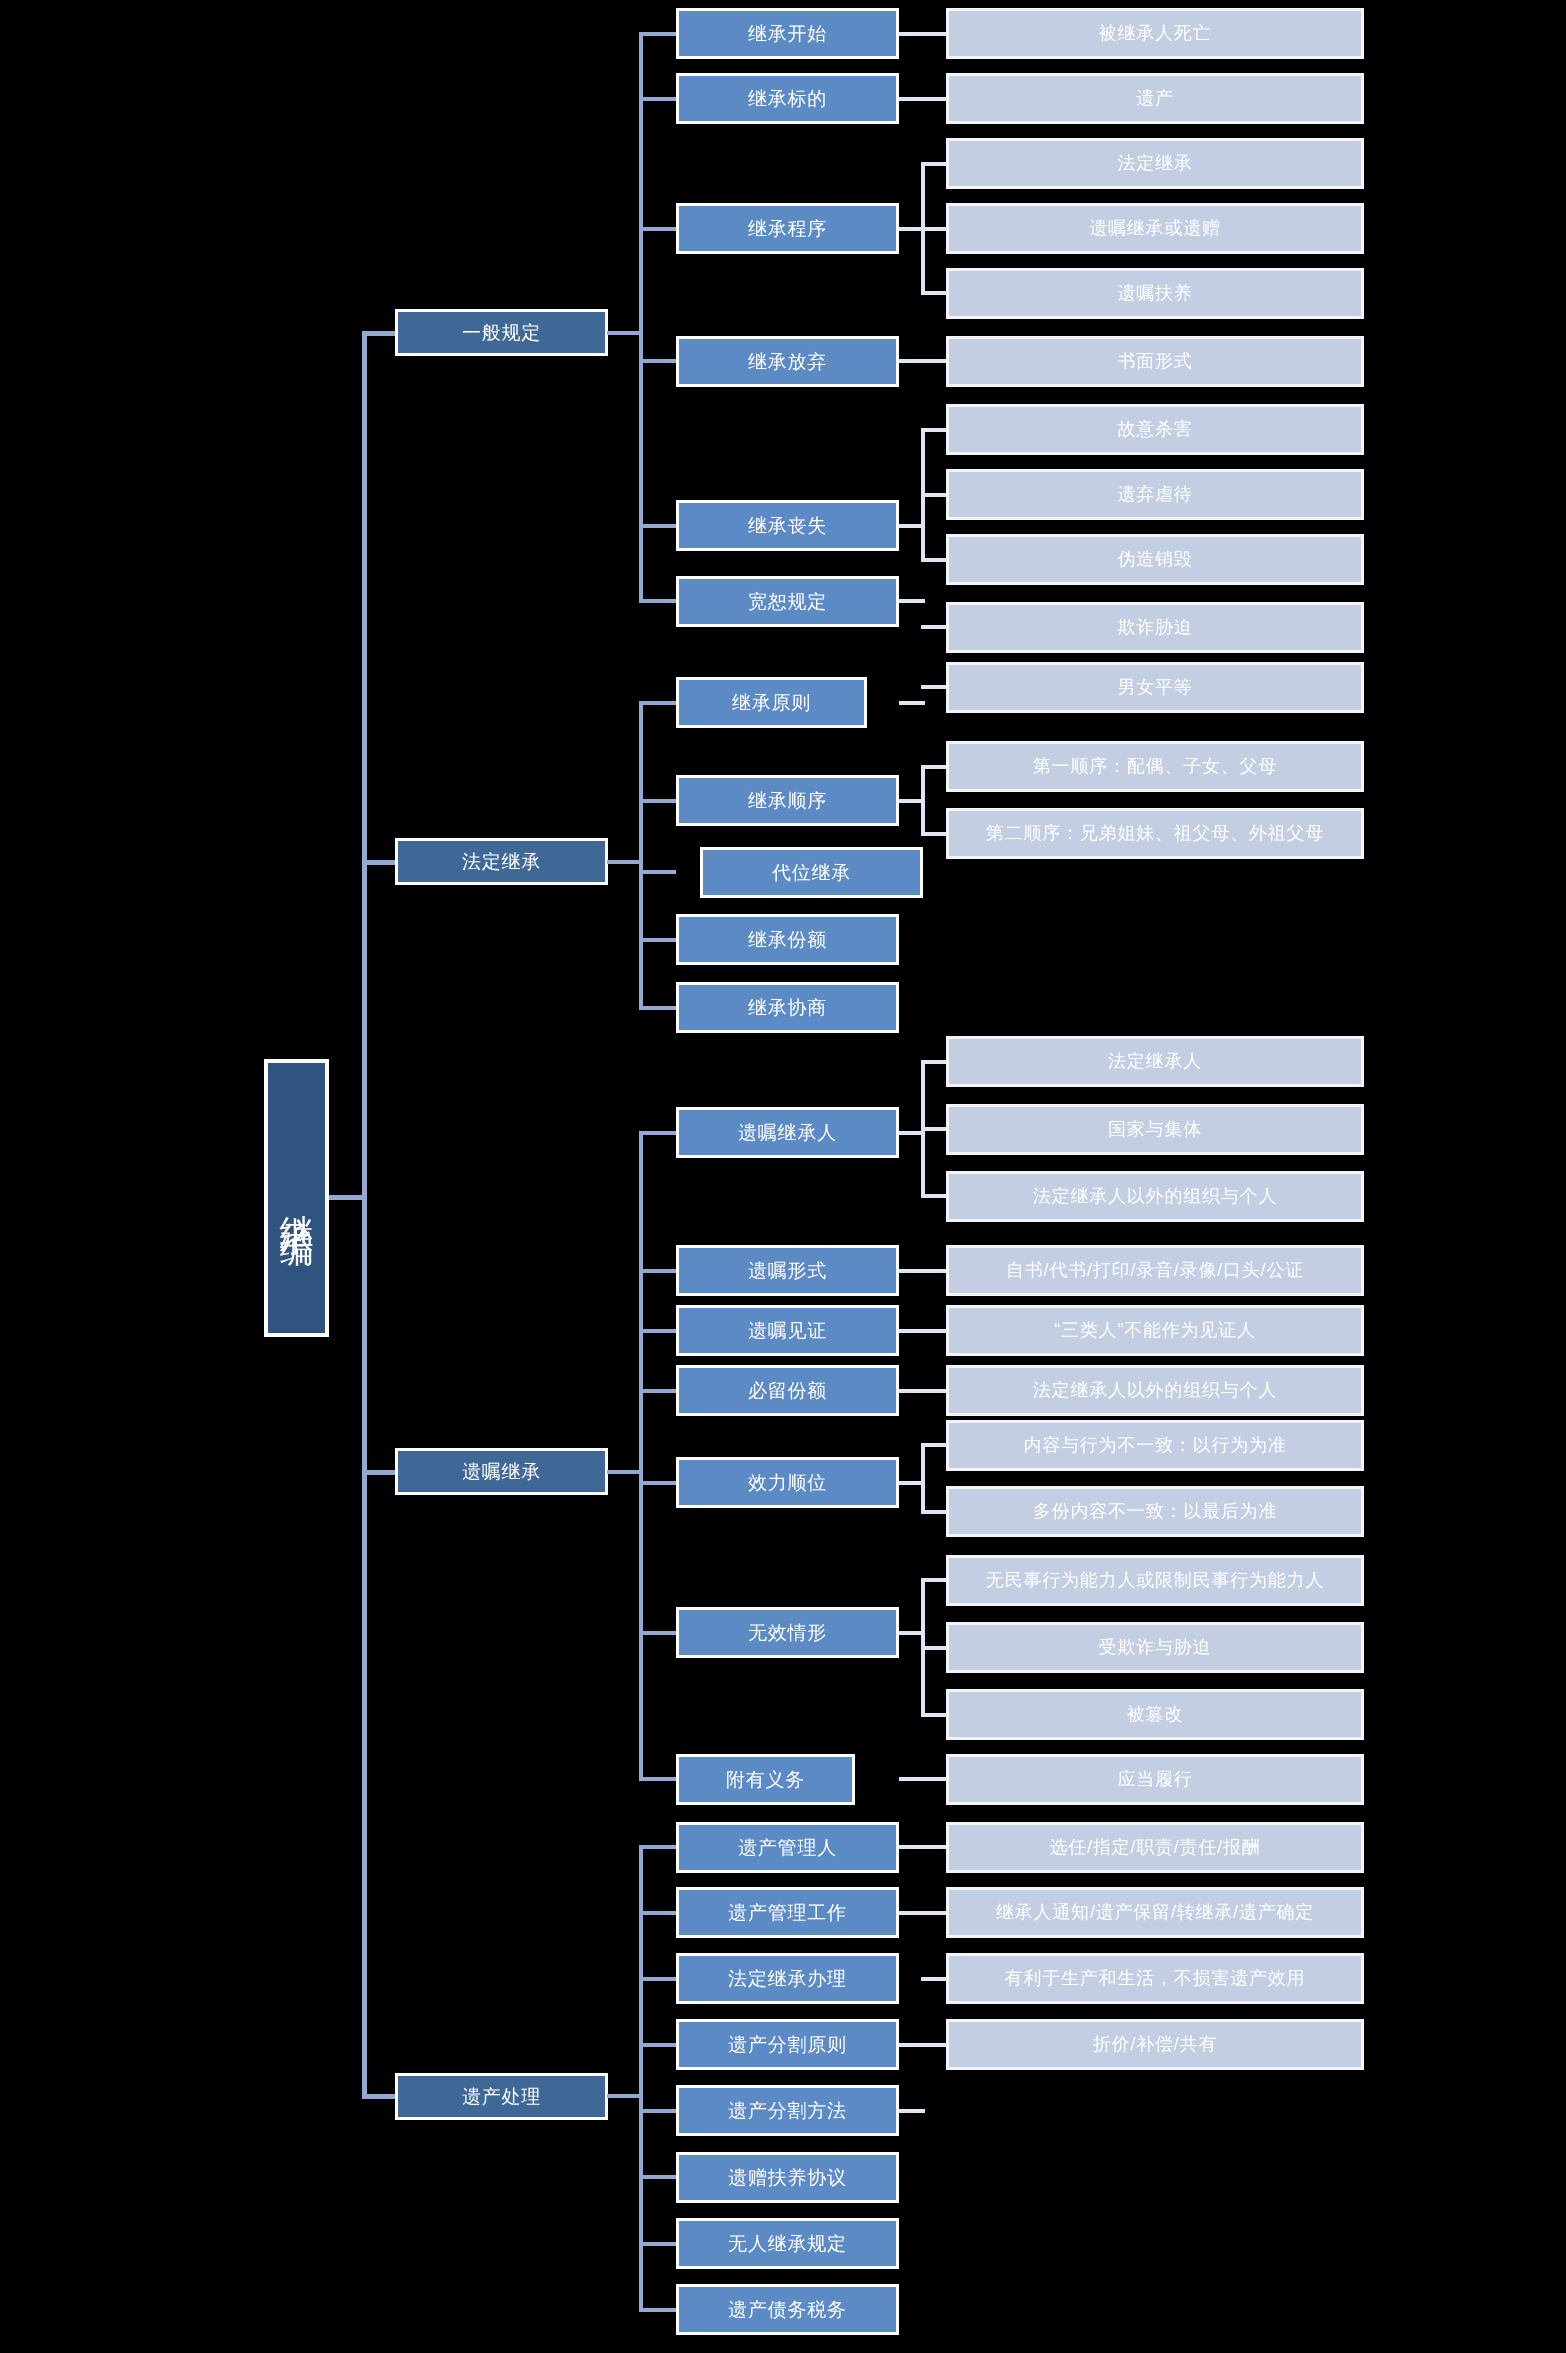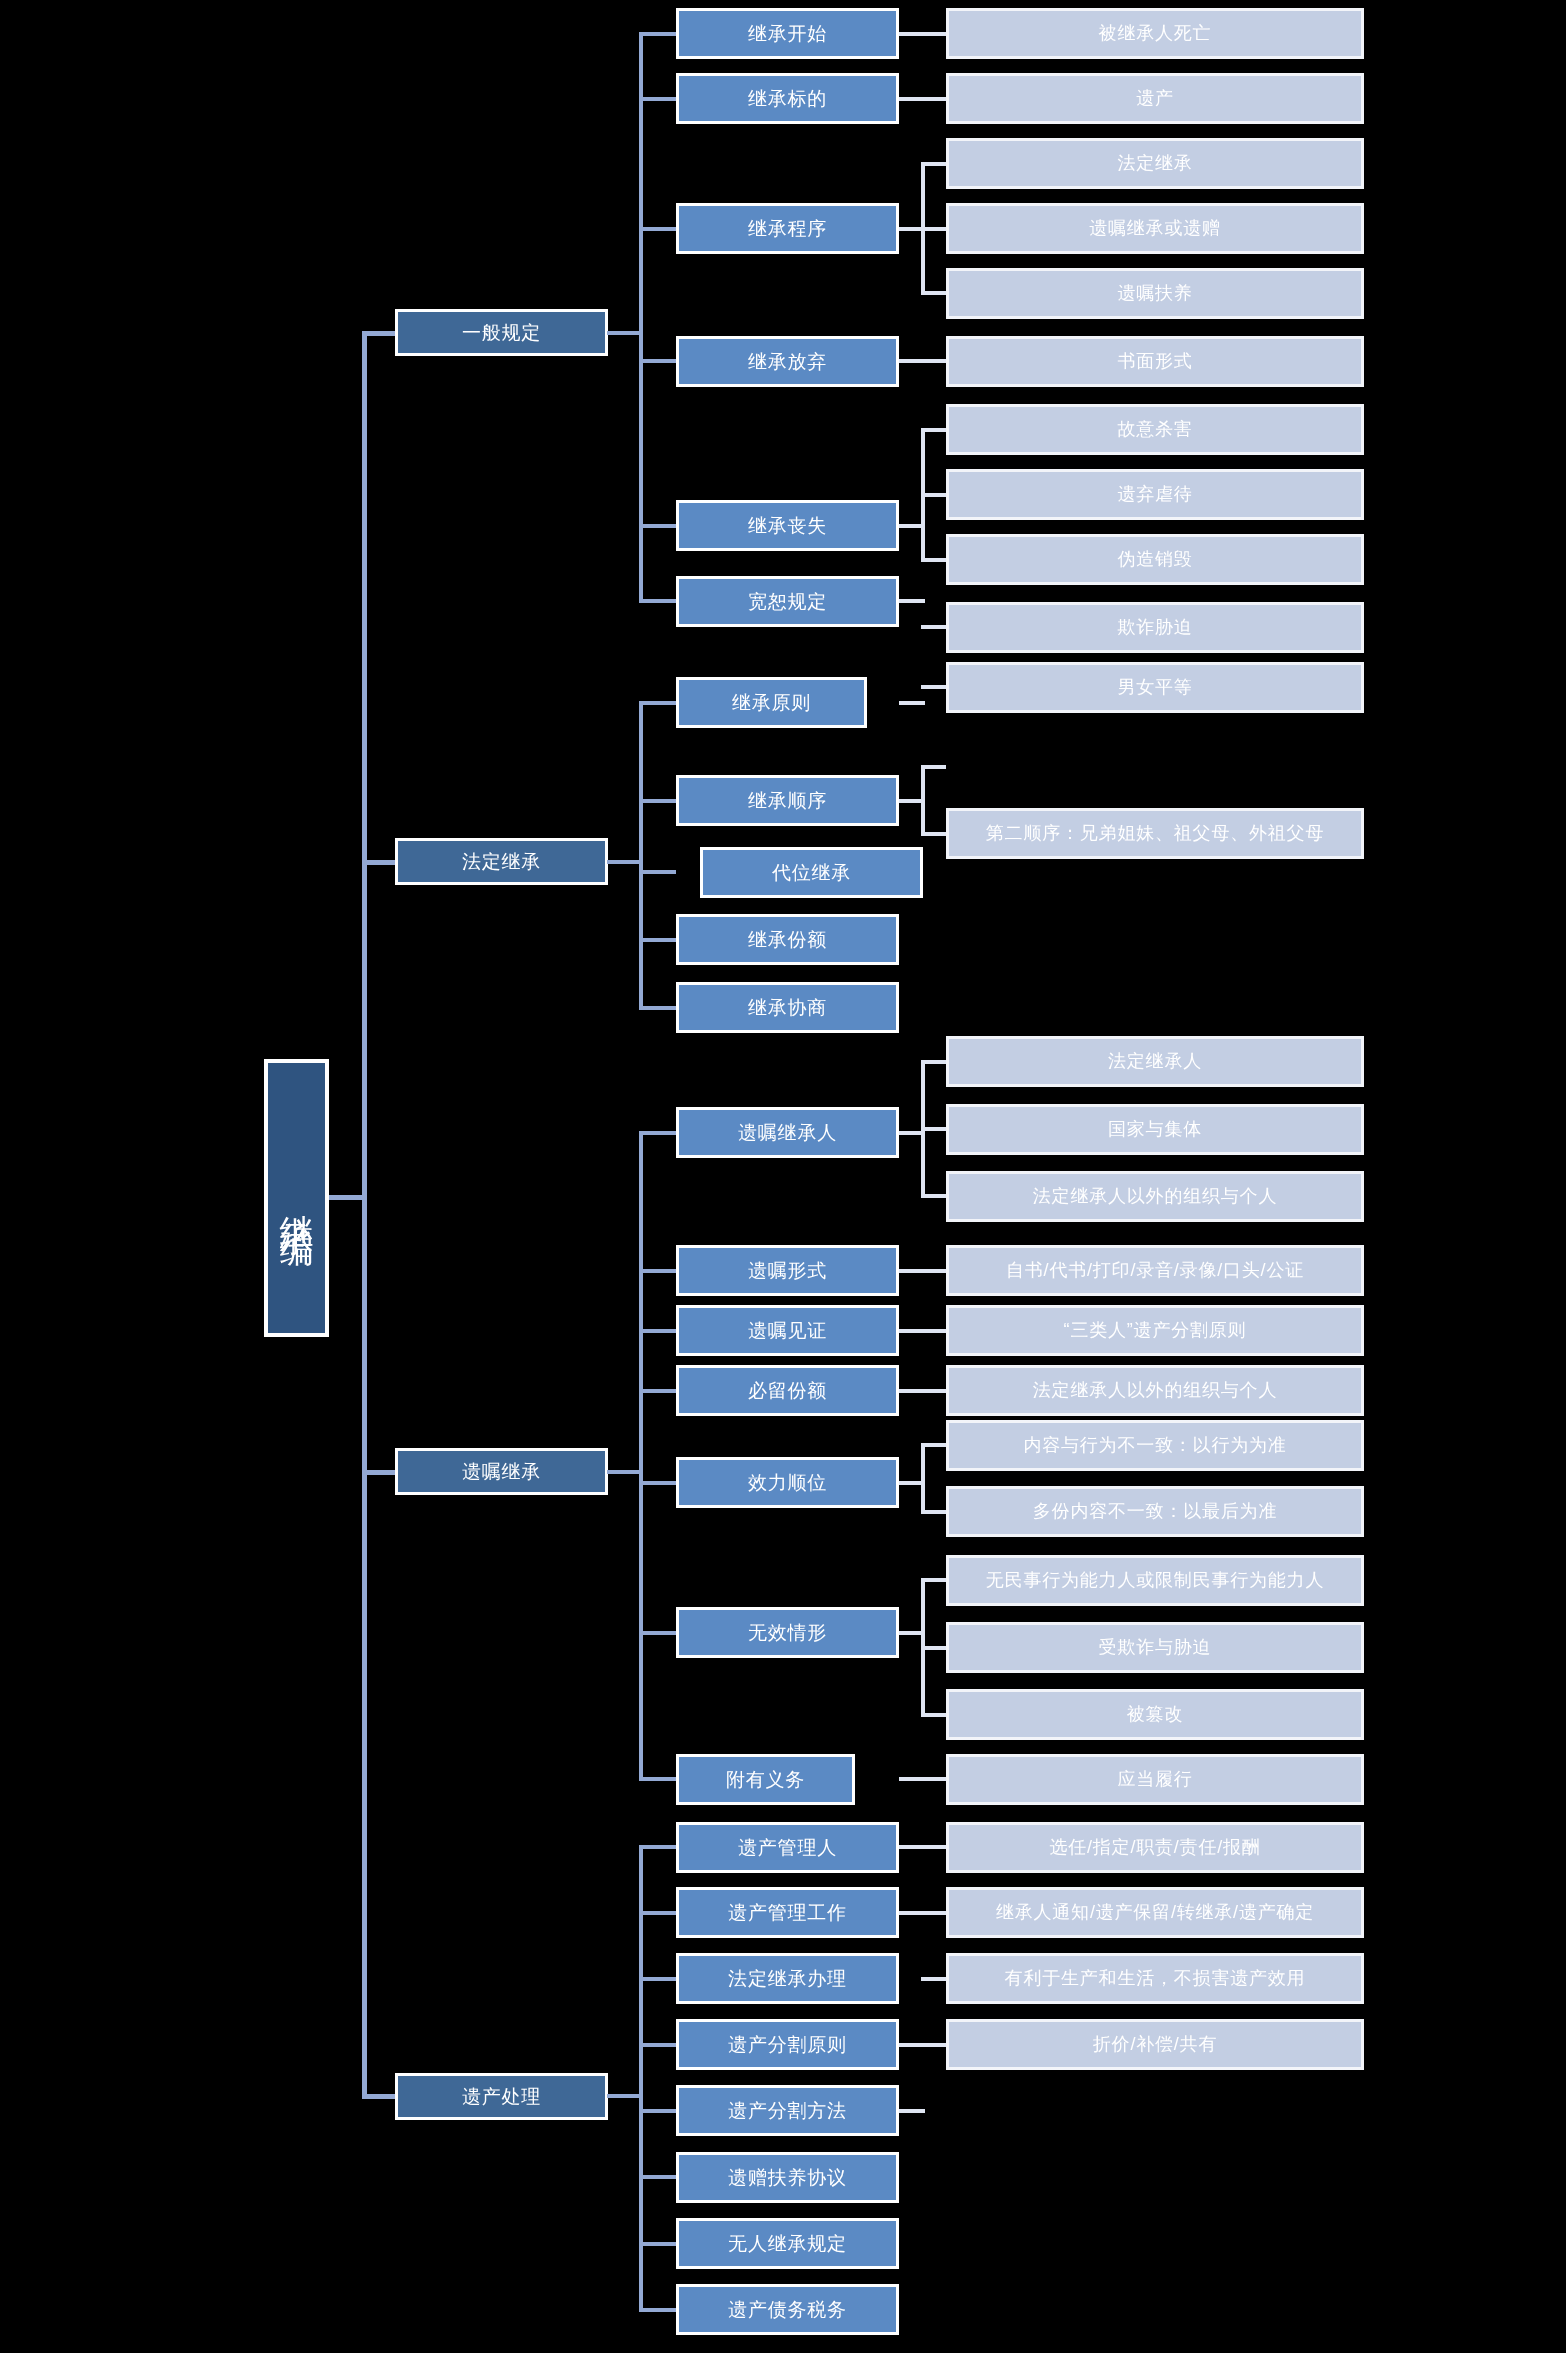--- a/index.html
+++ b/index.html
@@ -115,20 +115,21 @@
     <div class="conn" style="left: 607px; top: 860px; width: 36px; height: 4.1px;"></div>
     <div class="node lvl3" style="left: 676px; top: 677px; width: 191px; height: 51px;">继承原则</div>
     <div class="conn" style="left: 639px; top: 701px; width: 37px; height: 4.1px;"></div>
     <div class="conn leafline" style="left: 899px; top: 701px; width: 26px; height: 4.1px;"></div>
     <div class="node leaf" style="left: 946px; top: 662px; width: 418px; height: 51px;">男女平等</div>
     <div class="conn leafline" style="left: 921px; top: 685px; width: 25px; height: 4.1px;"></div>
     <div class="node lvl3" style="left: 676px; top: 775px; width: 223px; height: 51px;">继承顺序</div>
     <div class="conn" style="left: 639px; top: 799px; width: 37px; height: 4.1px;"></div>
     <div class="conn leafline" style="left: 921px; top: 766px; width: 4.1px; height: 67px;"></div>
     <div class="conn leafline" style="left: 899px; top: 799px; width: 26px; height: 4.1px;"></div>
+    <div class="node leaf" style="left: 946px; top: 741px; width: 418px; height: 51px;">第一顺序：配偶、子女、父母</div>
     <div class="conn leafline" style="left: 921px; top: 765px; width: 25px; height: 4.1px;"></div>
     <div class="node leaf" style="left: 946px; top: 808px; width: 418px; height: 51px;">第二顺序：兄弟姐妹、祖父母、外祖父母</div>
     <div class="conn leafline" style="left: 921px; top: 832px; width: 25px; height: 4.1px;"></div>
     <div class="node lvl3" style="left: 676px; top: 847px; width: 223px; height: 51px; margin-left: 24px;">代位继承</div>
     <div class="conn" style="left: 639px; top: 870px; width: 37px; height: 4.1px;"></div>
     <div class="node lvl3" style="left: 676px; top: 914px; width: 223px; height: 51px;">继承份额</div>
     <div class="conn" style="left: 639px; top: 938px; width: 37px; height: 4.1px;"></div>
     <div class="node lvl3" style="left: 676px; top: 982px; width: 223px; height: 51px;">继承协商</div>
     <div class="conn" style="left: 639px; top: 1006px; width: 37px; height: 4.1px;"></div>
     <div class="node lvl2" style="left: 395px; top: 1448px; width: 213px; height: 47px;">遗嘱继承</div>
@@ -146,21 +147,21 @@
     <div class="node leaf" style="left: 946px; top: 1171px; width: 418px; height: 51px;">法定继承人以外的组织与个人</div>
     <div class="conn leafline" style="left: 921px; top: 1194px; width: 25px; height: 4.1px;"></div>
     <div class="node lvl3" style="left: 676px; top: 1245px; width: 223px; height: 51px;">遗嘱形式</div>
     <div class="conn" style="left: 639px; top: 1269px; width: 37px; height: 4.1px;"></div>
     <div class="conn leafline" style="left: 899px; top: 1269px; width: 26px; height: 4.1px;"></div>
     <div class="node leaf" style="left: 946px; top: 1245px; width: 418px; height: 51px;">自书/代书/打印/录音/录像/口头/公证</div>
     <div class="conn leafline" style="left: 921px; top: 1269px; width: 25px; height: 4.1px;"></div>
     <div class="node lvl3" style="left: 676px; top: 1305px; width: 223px; height: 51px;">遗嘱见证</div>
     <div class="conn" style="left: 639px; top: 1329px; width: 37px; height: 4.1px;"></div>
     <div class="conn leafline" style="left: 899px; top: 1329px; width: 26px; height: 4.1px;"></div>
-    <div class="node leaf" style="left: 946px; top: 1305px; width: 418px; height: 51px;">“三类人”遗产分割原则</div>
+    <div class="node leaf" style="left: 946px; top: 1305px; width: 418px; height: 51px;">“三类人”不能作为见证人</div>
     <div class="conn leafline" style="left: 921px; top: 1329px; width: 25px; height: 4.1px;"></div>
     <div class="node lvl3" style="left: 676px; top: 1365px; width: 223px; height: 51px;">必留份额</div>
     <div class="conn" style="left: 639px; top: 1389px; width: 37px; height: 4.1px;"></div>
     <div class="conn leafline" style="left: 899px; top: 1389px; width: 26px; height: 4.1px;"></div>
     <div class="node leaf" style="left: 946px; top: 1365px; width: 418px; height: 51px;">法定继承人以外的组织与个人</div>
     <div class="conn leafline" style="left: 921px; top: 1389px; width: 25px; height: 4.1px;"></div>
     <div class="node lvl3" style="left: 676px; top: 1457px; width: 223px; height: 51px;">效力顺位</div>
     <div class="conn" style="left: 639px; top: 1481px; width: 37px; height: 4.1px;"></div>
     <div class="conn leafline" style="left: 921px; top: 1445px; width: 4.1px; height: 66px;"></div>
     <div class="conn leafline" style="left: 899px; top: 1481px; width: 26px; height: 4.1px;"></div>

